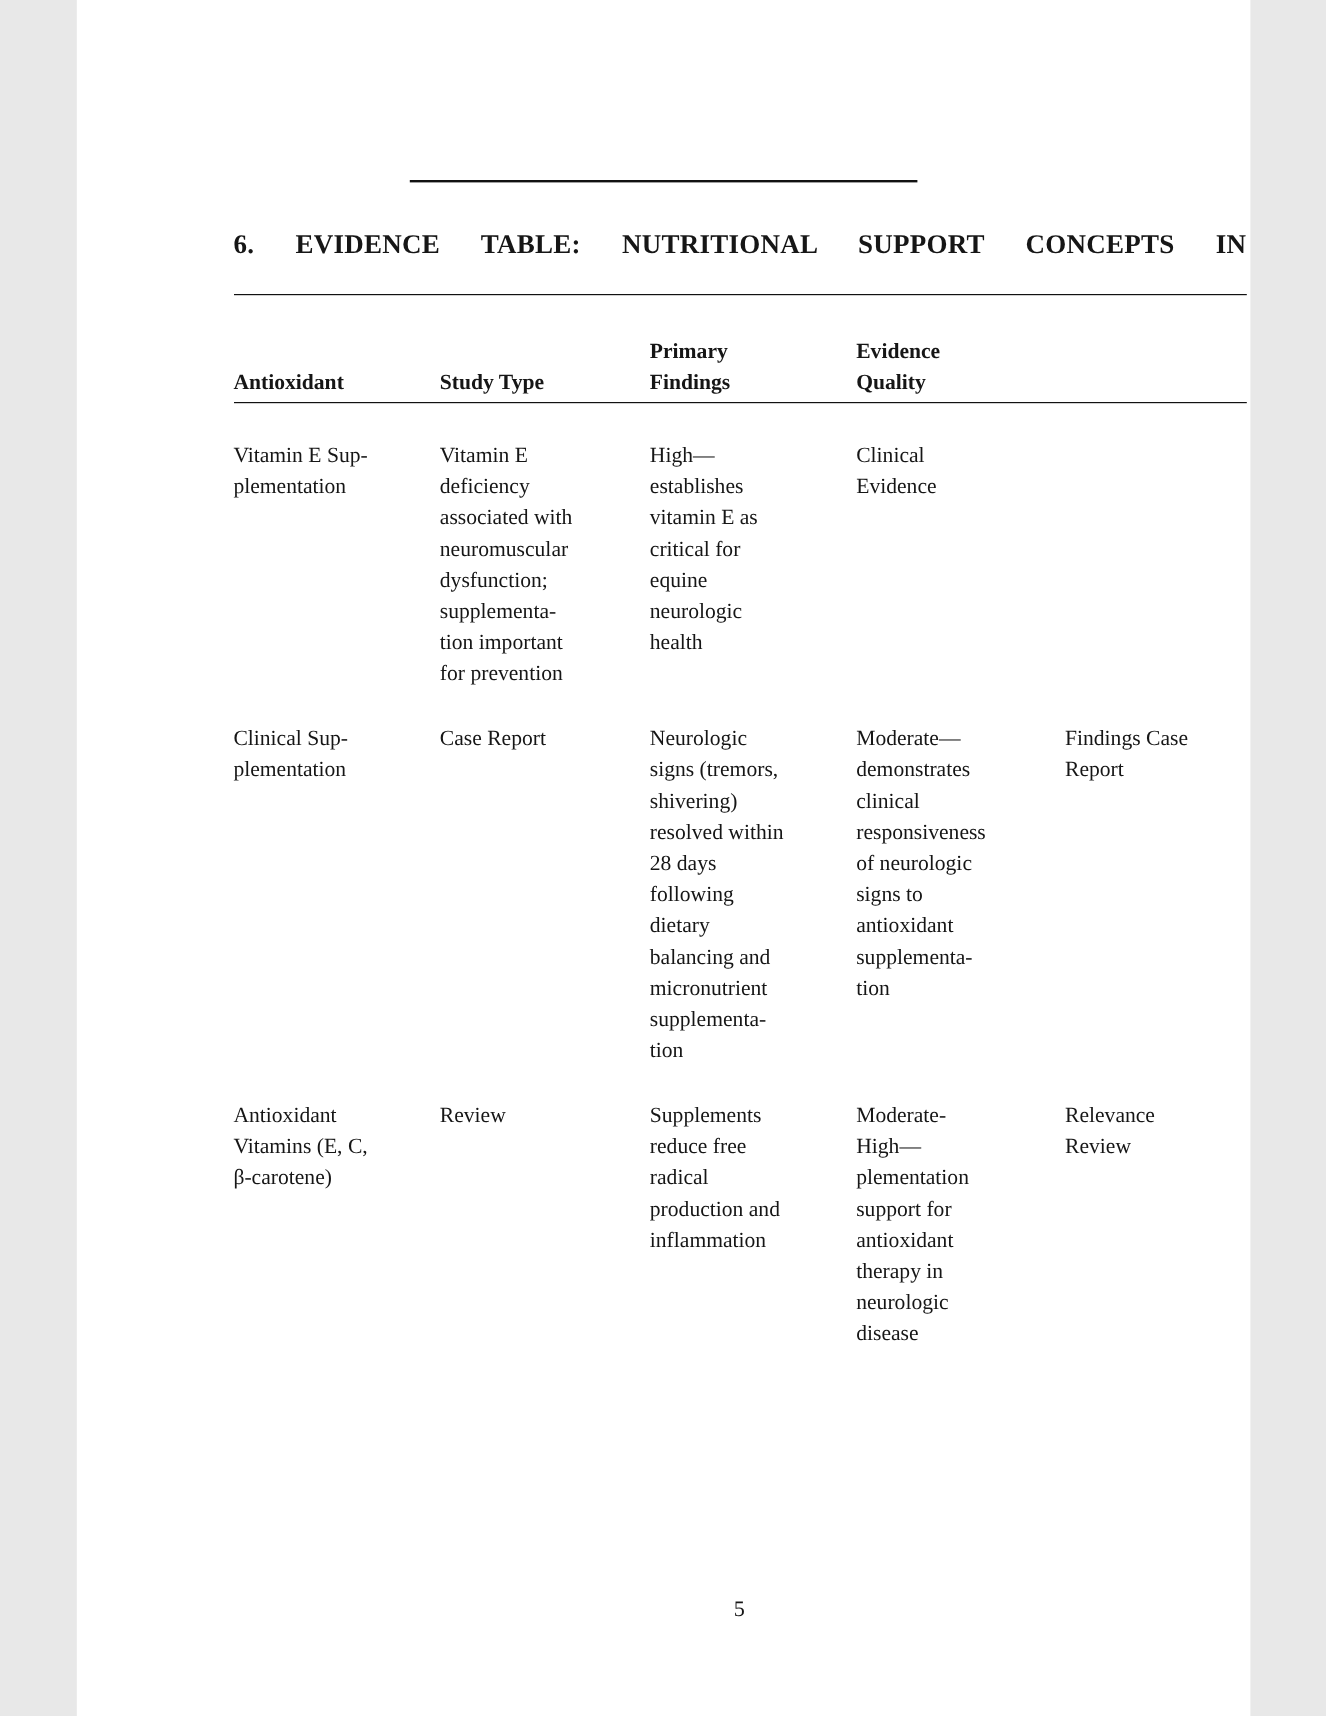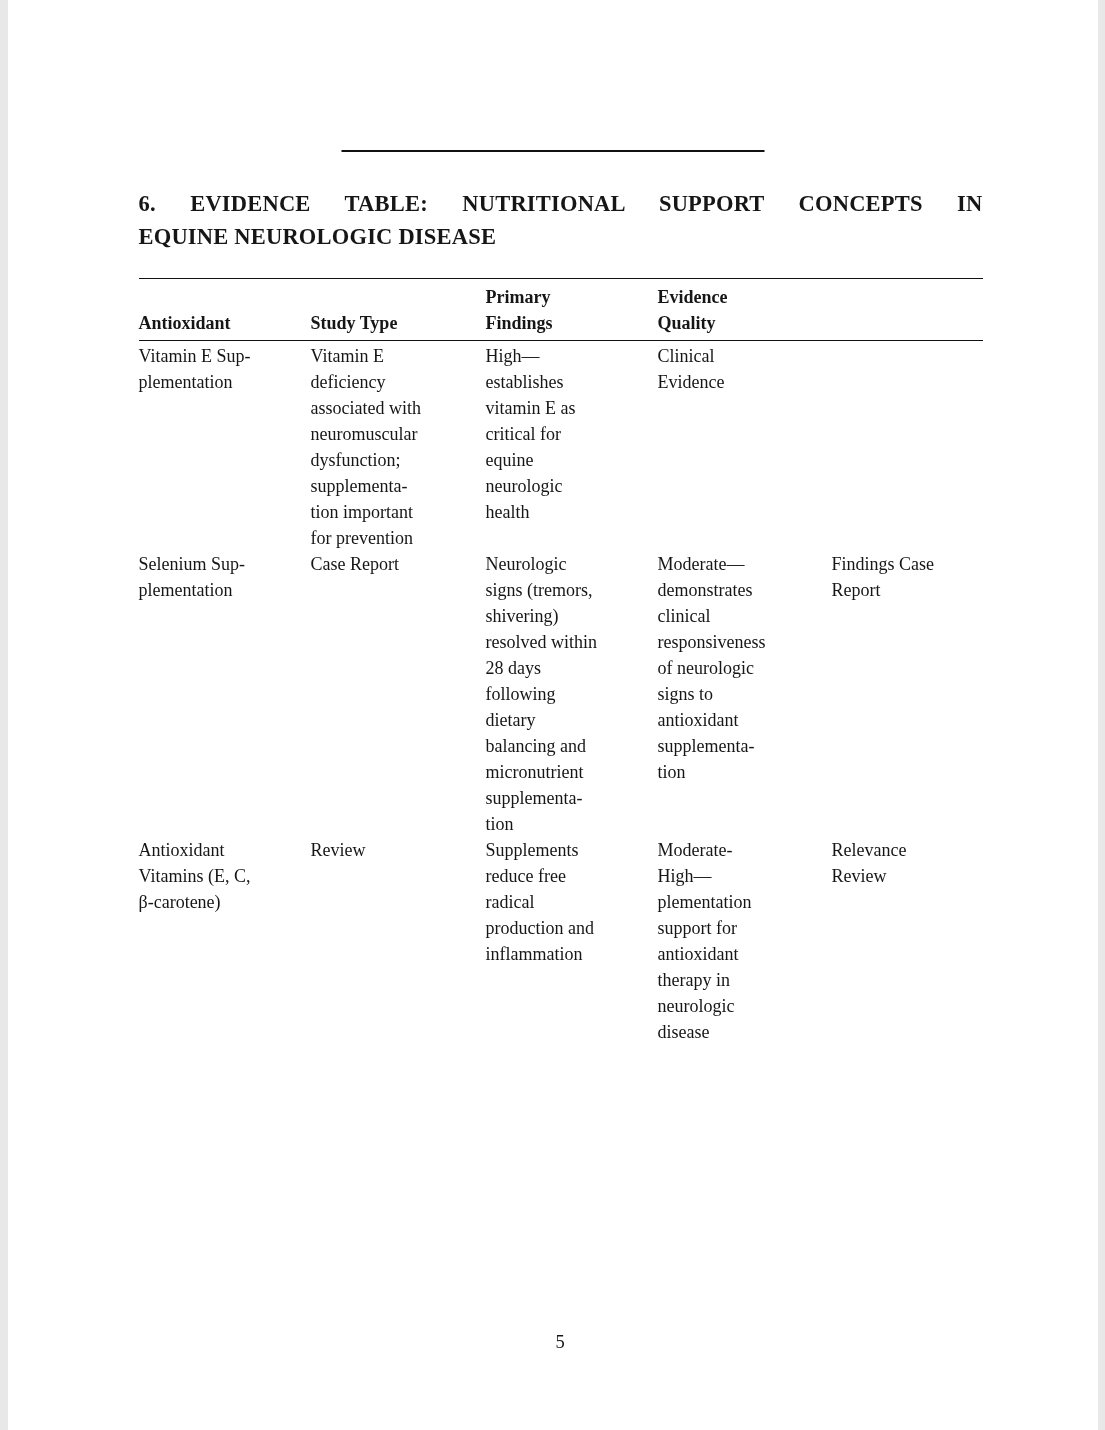--- a/index.html
+++ b/index.html
@@ -1,18 +1,18 @@
 <!DOCTYPE html>
 <html><head>
 <meta charset="utf-8">
 <style>
   html, body { margin: 0; padding: 0; background: #e8e8e8; }
   .page {
     position: relative;
-    width: 1090px;
+    width: 978px;
     height: 1430px;
     margin: 0 auto;
     background: #ffffff;
     color: #161616;
     font-family: "Liberation Serif", serif;
     overflow: hidden;
   }
   .content {
     position: absolute;
     left: 131px;
@@ -59,20 +59,21 @@
   .tbody { padding-top: 2px; }
   .trow {
     display: grid;
     grid-template-columns: 172px 175px 172px 174px 151px;
     align-items: start;
   }
   .cell {
     white-space: pre-line;
     padding-right: 8px;
     box-sizing: border-box;
+    margin-top: 28px;
   }
   .cell.bold { font-weight: normal; }
   .page-number {
     position: absolute;
     top: 1332px;
     left: 0;
     width: 1105px;
     text-align: center;
     font-size: 18.5px;
   }
@@ -80,21 +81,20 @@
 </head>
 <body>
 
 <div class="page">
 
   <div class="top-rule"></div>
 
   <div class="content">
     <h1 class="heading">
       <div class="heading-line1"><span class="heading-num">6.</span> <span>EVIDENCE TABLE: NUTRITIONAL SUPPORT CONCEPTS IN</span></div>
-      <div class="heading-line2">EQUINE NEUROLOGIC DISEASE</div>
     </h1>
 
     <div class="evtable">
       <div class="thead">
         <div class="cell">Antioxidant</div>
         <div class="cell">Study Type</div>
         <div class="cell">Primary
 Findings</div>
         <div class="cell">Evidence
 Quality</div>
@@ -118,21 +118,21 @@
 vitamin E as
 critical for
 equine
 neurologic
 health</div>
           <div class="cell bold">Clinical
 Evidence</div>
         </div>
 
         <div class="trow">
-          <div class="cell bold">Selenium Sup-
+          <div class="cell bold">Clinical Sup-
 plementation</div>
           <div class="cell">Case Report</div>
           <div class="cell">Neurologic
 signs (tremors,
 shivering)
 resolved within
 28 days
 following
 dietary
 balancing and

